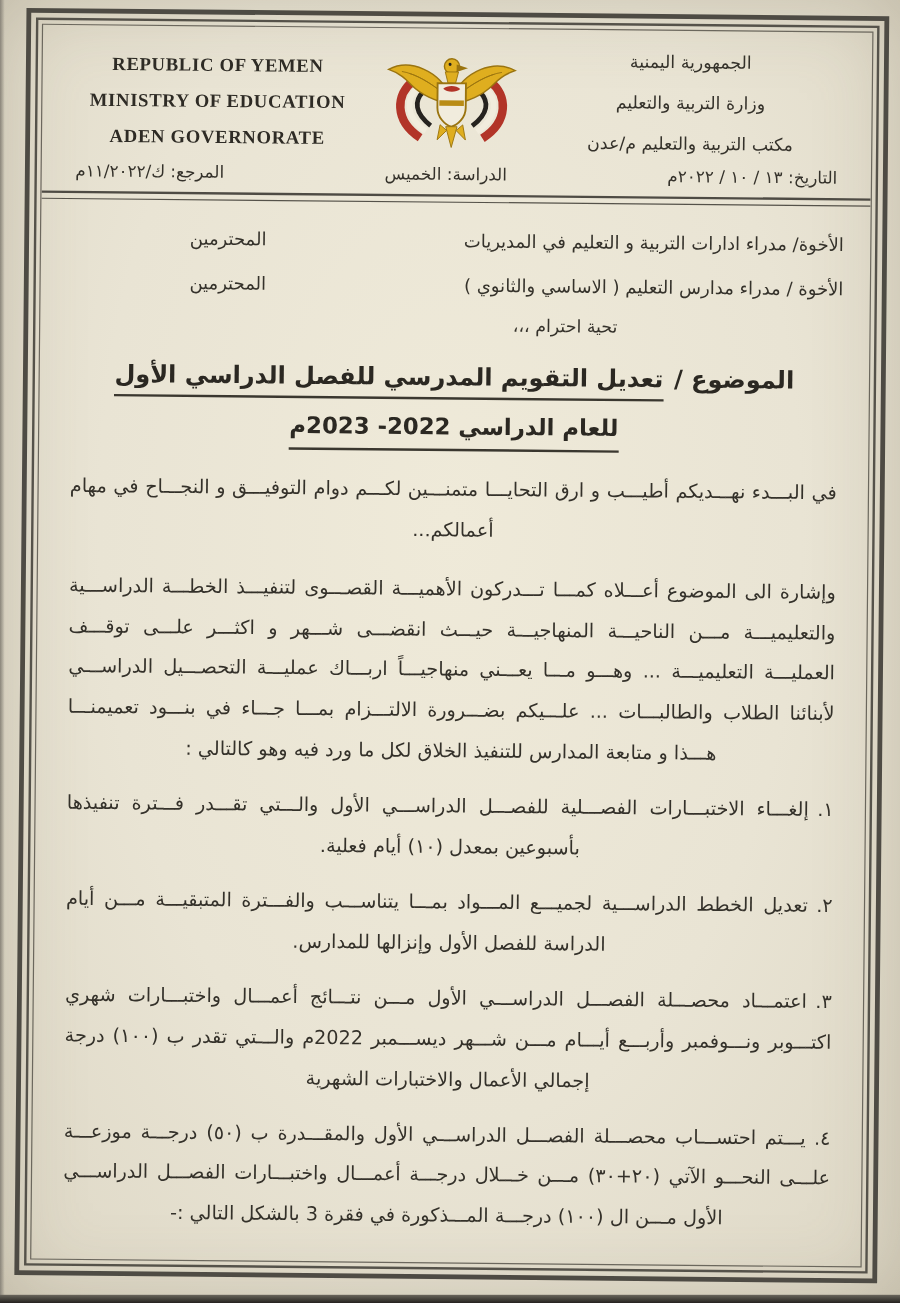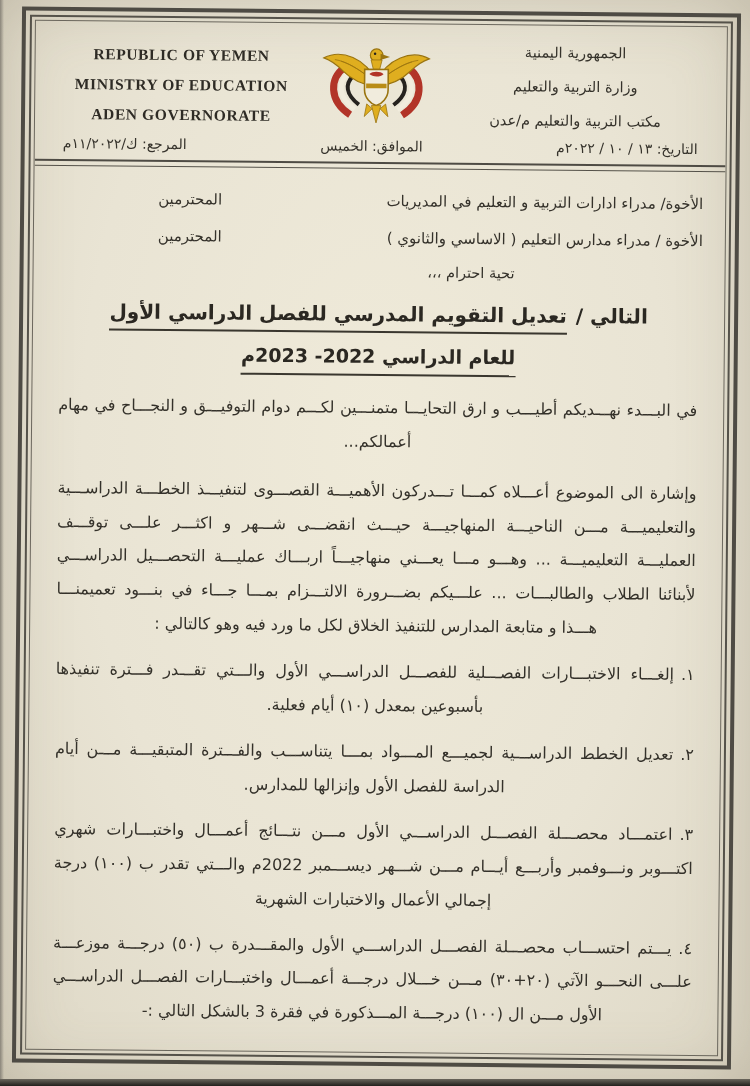--- a/index.html
+++ b/index.html
@@ -119,41 +119,41 @@
 
           <div class="hdr-ar">
             <div>الجمهورية اليمنية</div>
             <div>وزارة التربية والتعليم</div>
             <div>مكتب التربية والتعليم م/عدن</div>
           </div>
         </div>
 
         <div class="hdr-row">
           <span>التاريخ: ١٣ / ١٠ / ٢٠٢٢م</span>
-          <span>الموافق: الخميس</span>
+          <span>الدراسة: الخميس</span>
           <span>المرجع: ك/١١/٢٠٢٢م</span>
         </div>
 
         <div class="double-rule"></div>
 
         <div class="recipients">
           <div class="rcp-row">
             <span>الأخوة/ مدراء ادارات التربية و التعليم في المديريات</span>
             <span>المحترمين</span>
           </div>
           <div class="rcp-row">
             <span>الأخوة / مدراء مدارس التعليم ( الاساسي والثانوي )</span>
             <span>المحترمين</span>
           </div>
           <div class="salutation">تحية احترام ،،،</div>
         </div>
 
         <div class="subject">
           <div class="subject-line1">
-            <span class="subject-prefix">التالي /</span><span class="subject-title">تعديل التقويم المدرسي للفصل الدراسي الأول</span>
+            <span class="subject-prefix">الموضوع /</span><span class="subject-title">تعديل التقويم المدرسي للفصل الدراسي الأول</span>
           </div>
           <div><span class="subject-line2">للعام الدراسي 2022- 2023م</span></div>
         </div>
 
         <div class="para">في البـــدء نهـــديكم أطيـــب و ارق التحايـــا متمنـــين لكـــم دوام التوفيـــق و النجـــاح في مهام أعمالكم...</div>
         <div class="para">وإشارة الى الموضوع أعـــلاه كمـــا تـــدركون الأهميـــة القصـــوى لتنفيـــذ الخطـــة الدراســـية والتعليميـــة مـــن الناحيـــة المنهاجيـــة حيـــث انقضـــى شـــهر و اكثـــر علـــى توقـــف العمليـــة التعليميـــة ... وهـــو مـــا يعـــني منهاجيـــاً اربـــاك عمليـــة التحصـــيل الدراســـي لأبنائنا الطلاب والطالبـــات ... علـــيكم بضـــرورة الالتـــزام بمـــا جـــاء في بنـــود تعميمنـــا هـــذا و متابعة المدارس للتنفيذ الخلاق لكل ما ورد فيه وهو كالتالي :</div>
 
         <div class="list">
           <div class="li">
             <span class="num">١.</span><span>إلغـــاء الاختبـــارات الفصـــلية للفصـــل الدراســـي الأول والـــتي تقـــدر فـــترة تنفيذها بأسبوعين بمعدل (١٠) أيام فعلية.</span>

